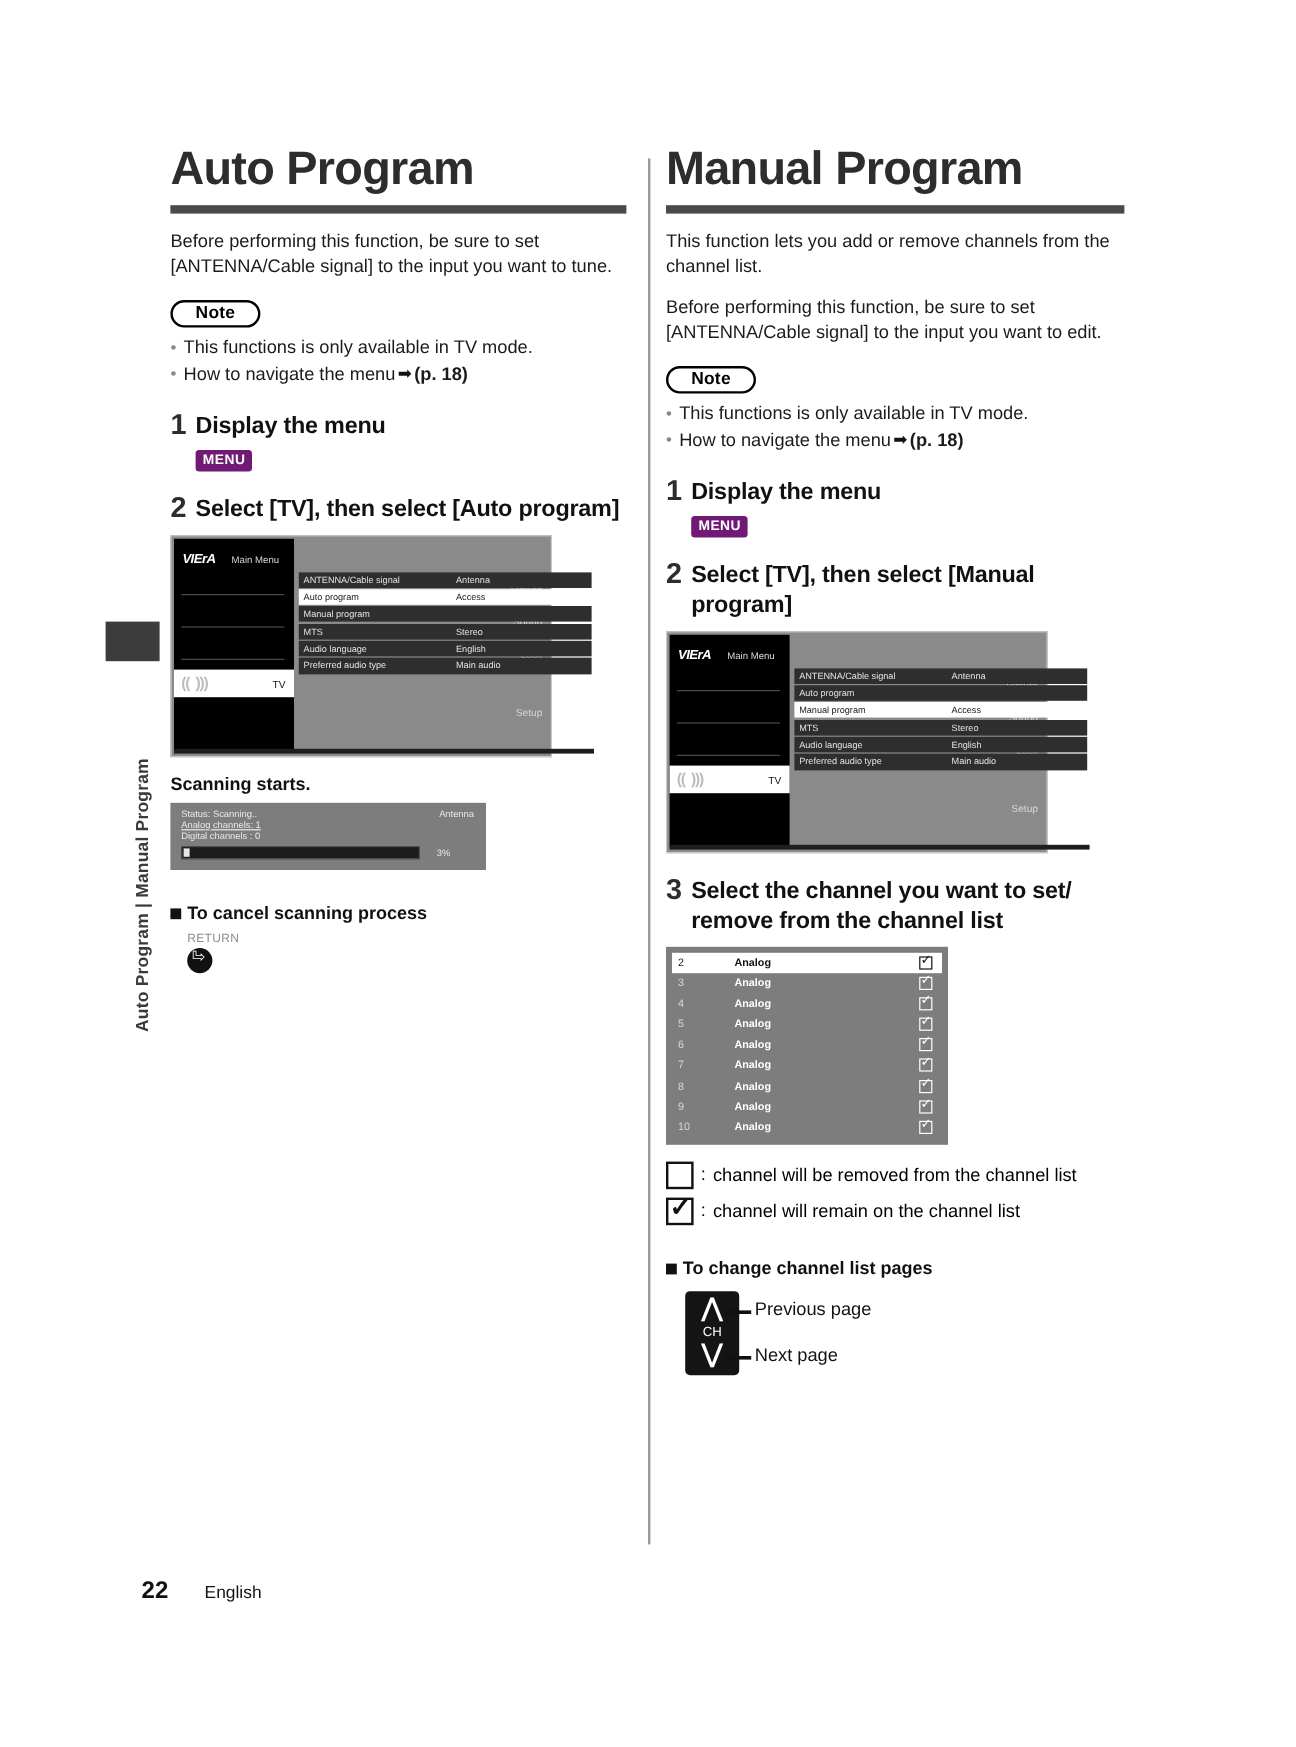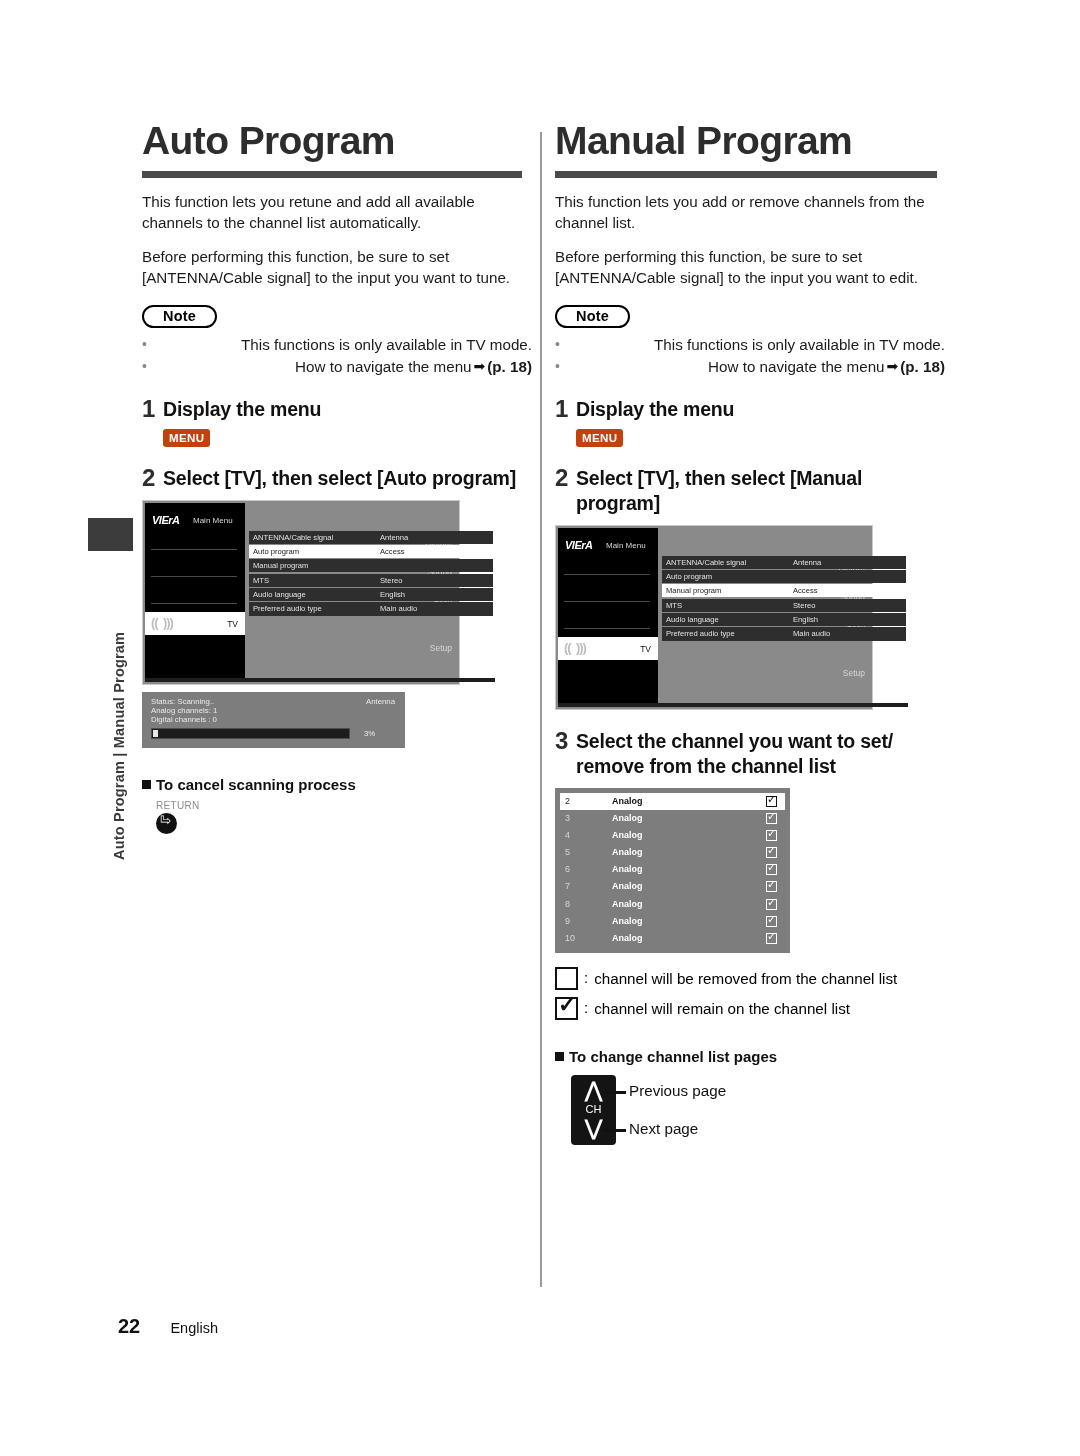--- a/index.html
+++ b/index.html
@@ -51,21 +51,21 @@
   .note-pill {
     margin-top: 17px;
     display: inline-block;
     border: 2px solid #000; border-radius: 12px;
     padding: 1px 19px 2px 19px;
     font-size: 14.5px; font-weight: bold; letter-spacing: .2px;
   }
   ul.notes { list-style: none; margin-top: 6px; }
   ul.notes li {
     font-size: 15.2px; line-height: 22px; color: #1b1b1b;
-    padding-left: 11px; position: relative; text-align: right;
+    padding-left: 11px; position: relative;
   }
   ul.notes li::before {
     content: "•"; position: absolute; left: 0; top: -1px;
     color: #888; font-size: 14px;
   }
   .arrow-r {
     display: inline-block; color: #111; font-size: 14px;
     transform: translateY(-1px); margin: 0 2px;
   }
   .bold { font-weight: bold; }
@@ -75,21 +75,21 @@
   .step .num {
     font-size: 24px; font-weight: bold; color: #2d2d2d;
     line-height: 24px; width: 21px; flex: 0 0 21px;
   }
   .step .stitle {
     font-size: 19.5px; font-weight: bold; color: #111;
     line-height: 25px; letter-spacing: -.2px;
   }
 
   .keycap {
-    display: inline-block; background: #c2410c; color: #fff;
+    display: inline-block; background: #701a75; color: #fff;
     font-size: 11.5px; font-weight: bold; letter-spacing: .4px;
     border-radius: 3px; padding: 2.5px 6px 3px 6px;
     margin-top: 7px; margin-left: 21px;
   }
 
   
   .tvmenu {
     position: relative; width: 318px; height: 185px;
     background: #8a8a8a; margin-top: 9px;
     border: 1px solid #c9c9c9;
@@ -297,21 +297,20 @@
   <div class="side-tab"></div>
   <div class="side-vert-text">Auto Program | Manual Program</div>
 
   <div class="divider"></div>
 
   <div class="col col-left">
 
     <h1 class="title">Auto Program</h1>
     <div class="title-rule"></div>
 
-    <p class="body">This function lets you retune and add all available channels to the channel list automatically.</p>
     <p class="body">Before performing this function, be sure to set [ANTENNA/Cable signal] to the input you want to tune.</p>
 
     <div class="note-pill">Note</div>
     <ul class="notes">
       <li><span>This functions is only available in TV mode.</span></li>
       <li><span>How to navigate the menu</span><span class="arrow-r">➡</span><span class="bold">(p. 18)</span></li>
     </ul>
 
     <div class="step">
       <div class="num">1</div>
@@ -366,24 +365,25 @@
           <span class="mval">English</span>
         </div>
         <div class="mrow">
           <span class="mlabel">Preferred audio type</span>
           <span class="mval">Main audio</span>
         </div>
       </div>
       <div class="botbar"></div>
     </div>
 
+    <div class="scan-heading">Scanning starts.</div>
 
     <div class="scanbox">
       <div class="sline" style="top:5px;">Status: Scanning..</div>
-      <div class="sline" style="top:14px;">Analog channels: 1</div>
+      <div class="sline" style="top:14px;text-decoration:underline;">Analog channels: 1</div>
       <div class="sline" style="top:23px;">Digital channels : 0</div>
       <div class="sright">Antenna</div>
       <div class="bartrack">
         <div class="barfill"></div>
       </div>
       <div class="pct">3%</div>
     </div>
 
 
     <div class="sq-head">To cancel scanning process</div>

